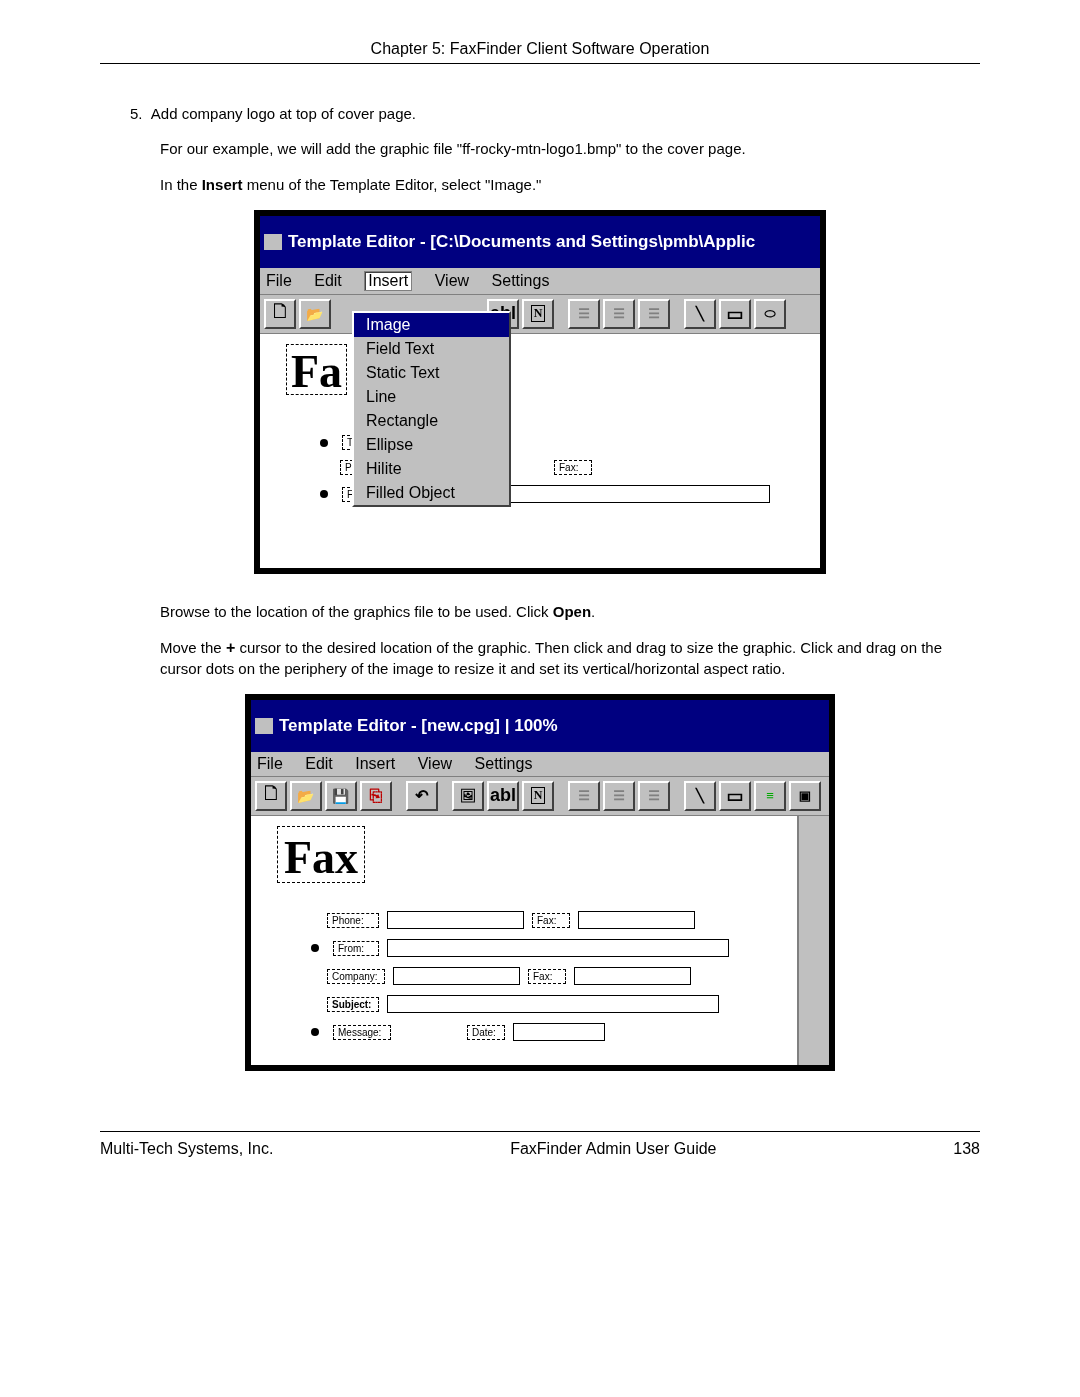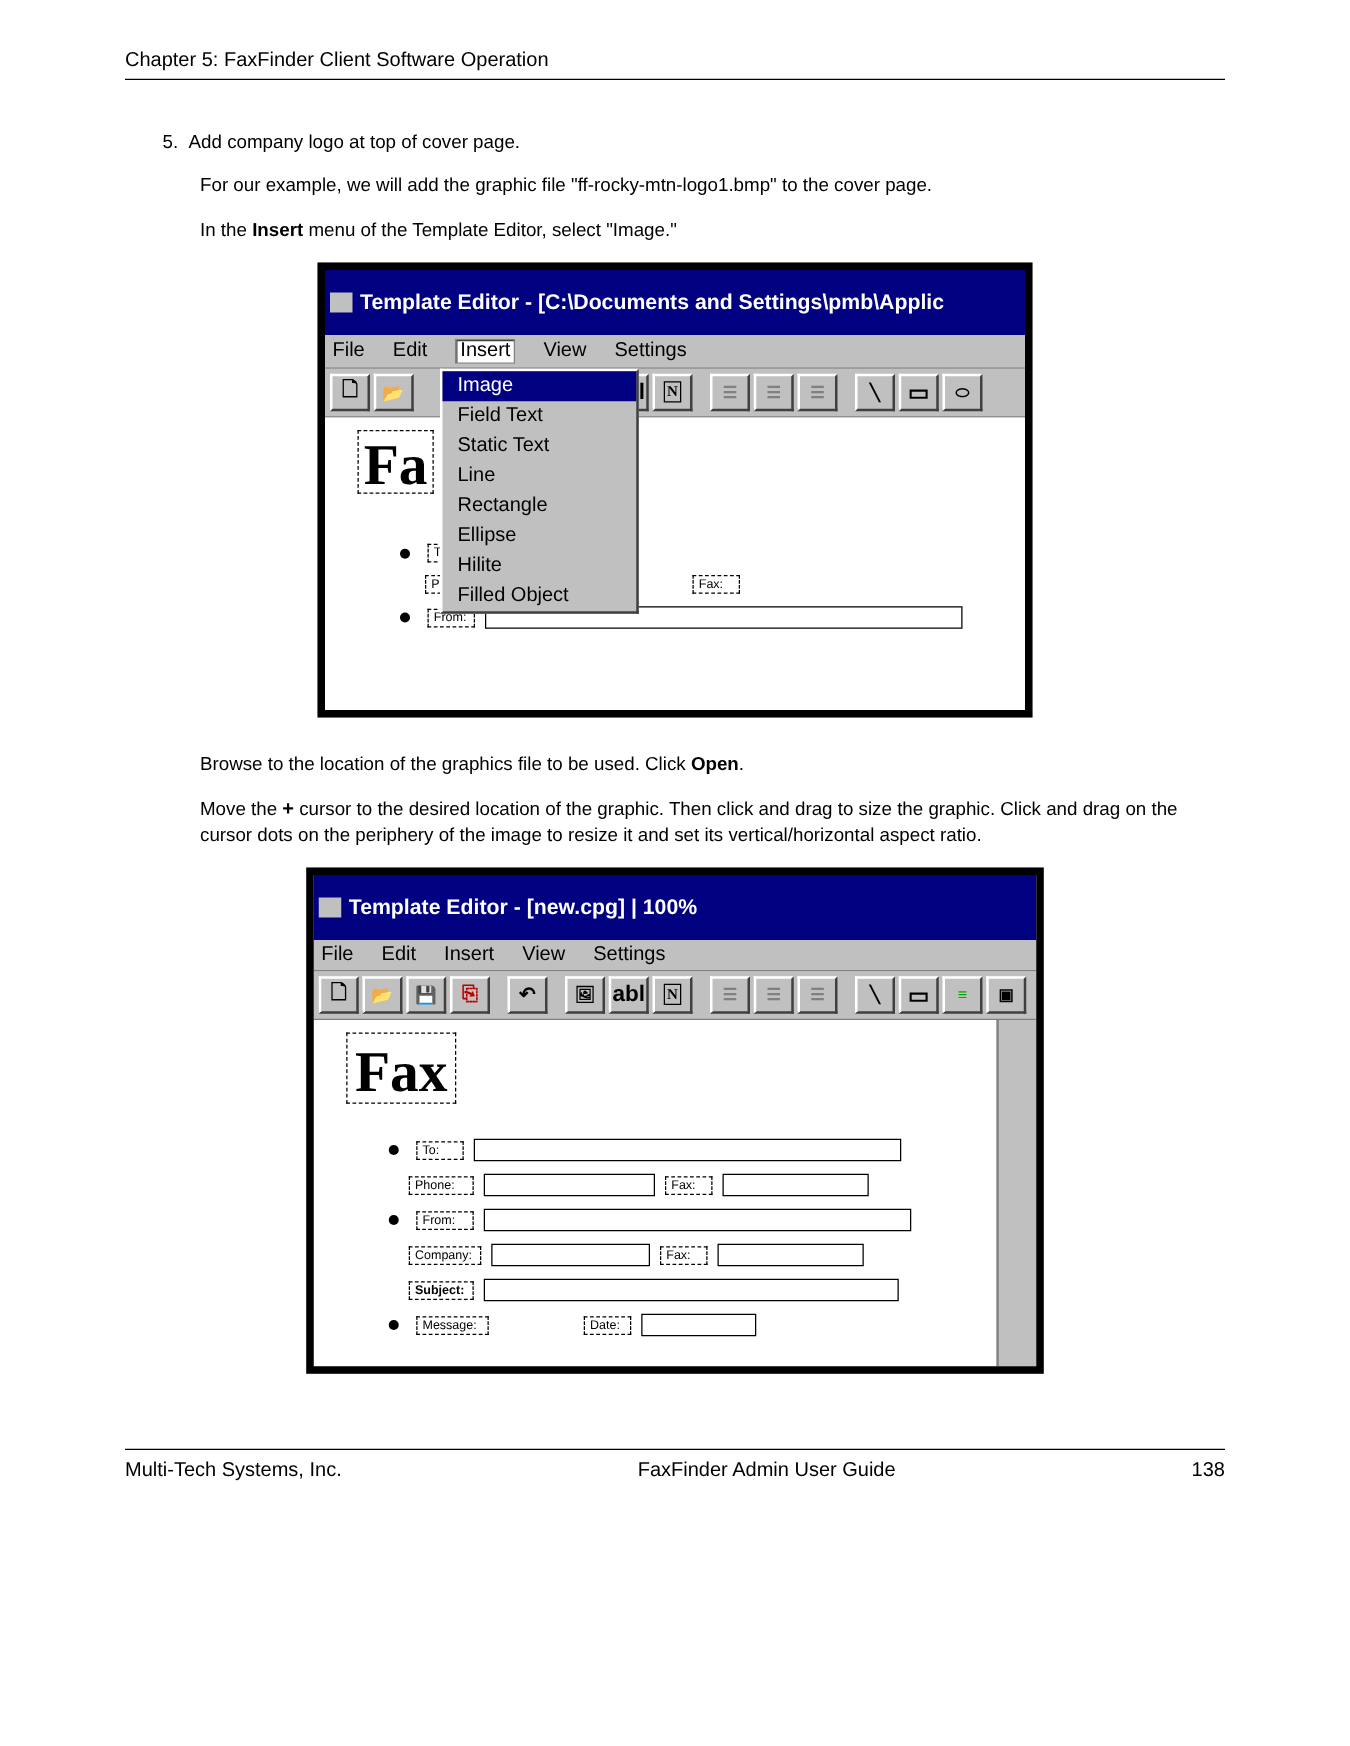--- a/index.html
+++ b/index.html
@@ -10,21 +10,21 @@
     font-size: 15px;
     color: #000;
     width: 1080px;
   }
   .page {
     width: 880px;
     margin: 0 auto;
     padding: 40px 0 50px 0;
   }
   .header-line {
-    text-align: left;
+    text-align: center;
     font-size: 16px;
     padding-bottom: 5px;
     border-bottom: 1.5px solid #000;
     margin-bottom: 40px;
   }
   .body-text {
     margin-left: 30px;
     margin-bottom: 15px;
     line-height: 1.35;
   }
@@ -102,21 +102,21 @@
     padding: 6px 4px 2px 4px;
     font-size: 46px;
     font-weight: 700;
     font-family: "Times New Roman", serif;
     line-height: 0.9;
     margin-left: 8px;
   }
   .dropdown {
     position: absolute;
     left: 92px;
-    top: 0;
+    top: 16px;
     width: 155px;
     background: #c0c0c0;
     border-left: 2px solid #fff;
     border-top: 2px solid #fff;
     border-right: 2px solid #404040;
     border-bottom: 2px solid #404040;
     font-size: 16px;
     z-index: 10;
   }
   .dropdown .ditem { padding: 3px 12px; }
@@ -329,25 +329,20 @@
       <div class="tbtn icon-rect"></div>
       <div class="tbtn" style="color:#0a0;">≡</div>
       <div class="tbtn">▣</div>
     </div>
     <div class="shot2-canvas-wrap">
       <div class="canvas">
         <div style="display:flex;align-items:center;">
           <div class="fax-box" style="padding:10px 6px 4px 6px;">Fax</div>
         </div>
         <div style="height:18px;"></div>
-        <div class="form-row">
-          <div class="bullet"></div>
-          <div class="flabel">To:</div>
-          <div class="finput w2"></div>
-        </div>
         <div class="form-row" style="margin-left:58px;">
           <div class="flabel" style="min-width:42px;">Phone:</div>
           <div class="finput w1"></div>
           <div class="flabel">Fax:</div>
           <div class="finput w3"></div>
         </div>
         <div class="form-row">
           <div class="bullet"></div>
           <div class="flabel" style="min-width:36px;">From:</div>
           <div class="finput w2"></div>

